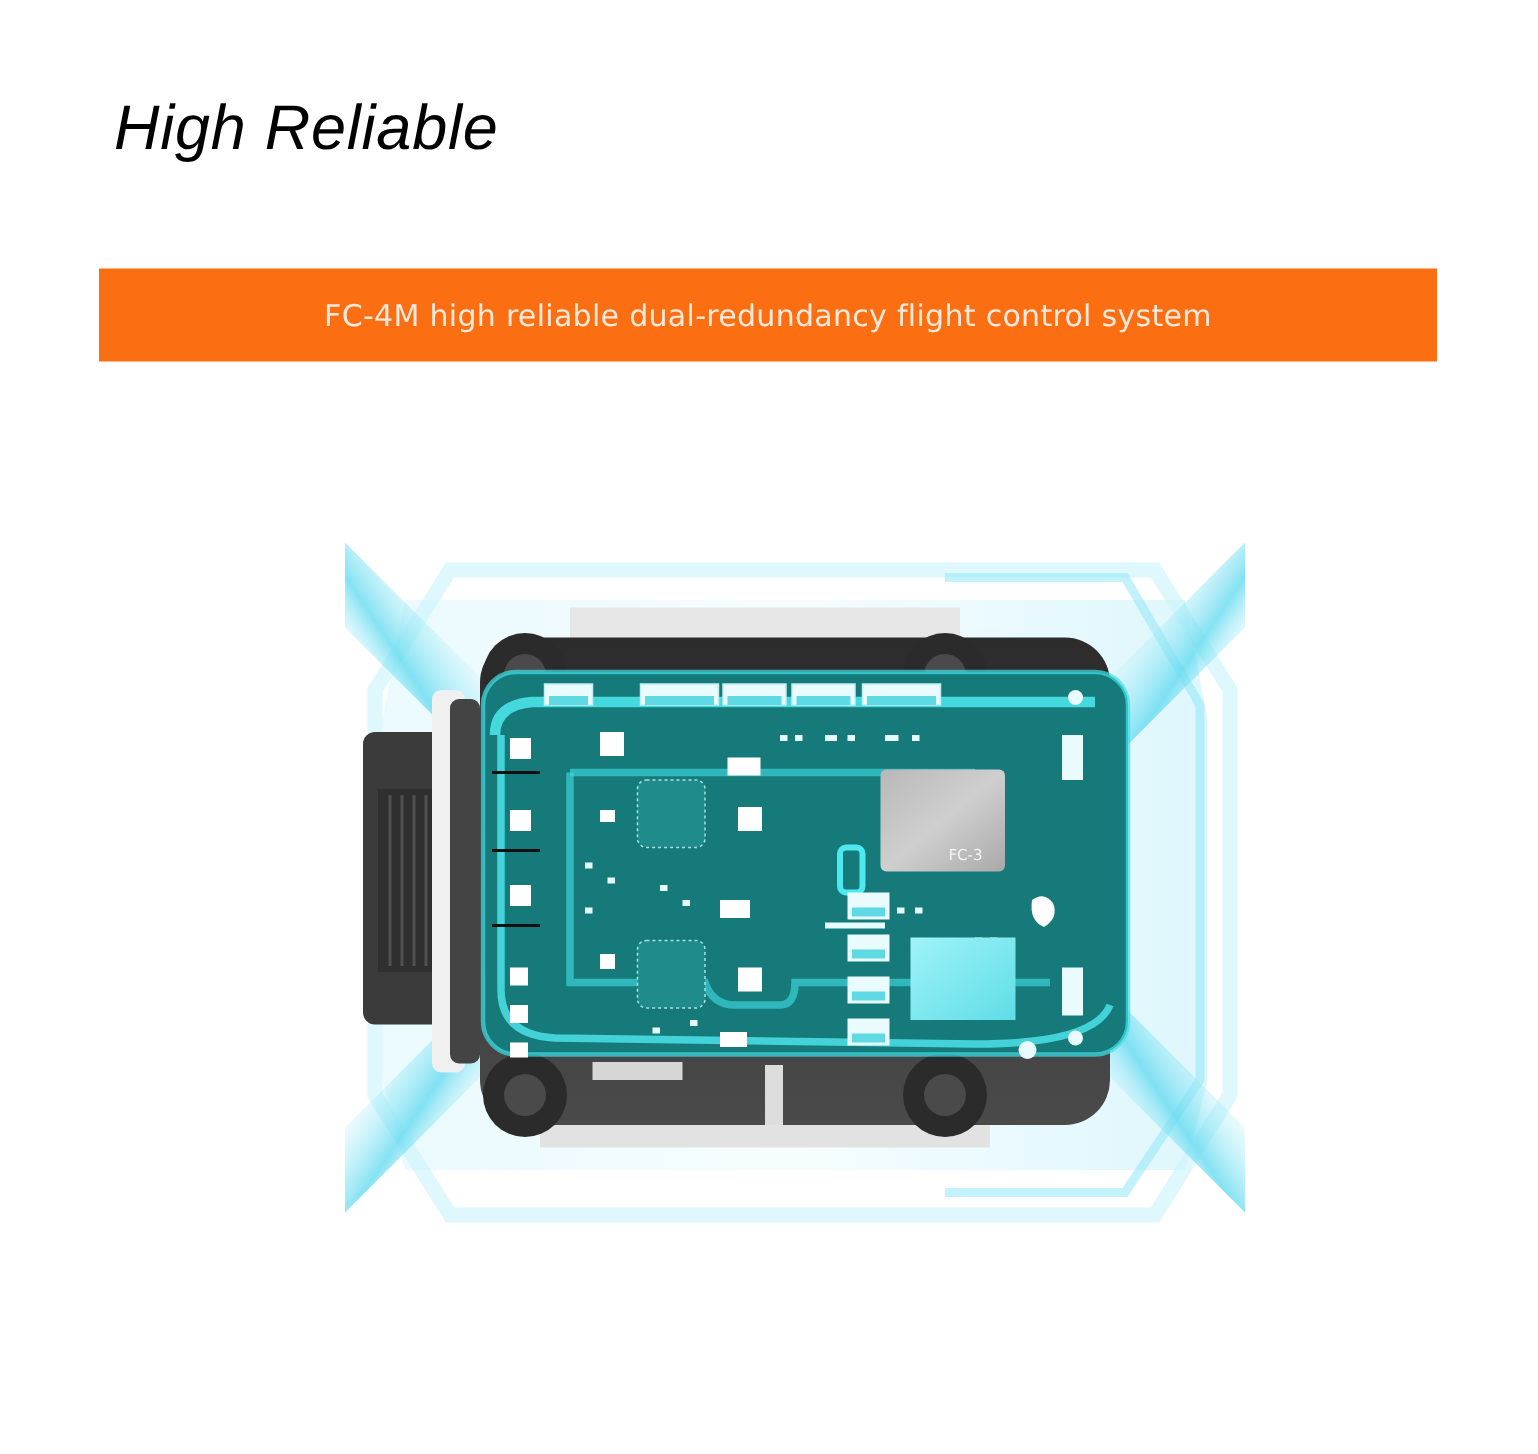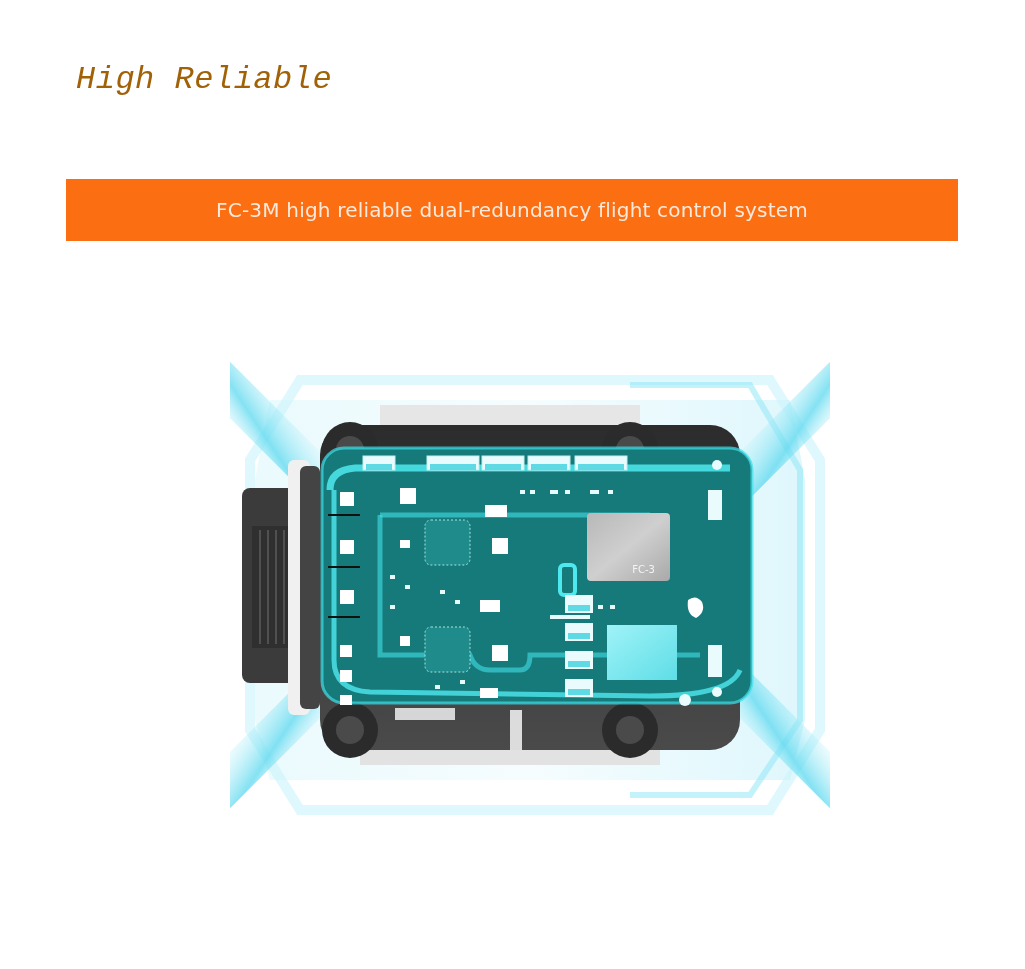--- a/index.html
+++ b/index.html
@@ -1,38 +1,38 @@
 <!DOCTYPE html>
 <html><head>
   <meta charset="utf-8">
   <style>
     html, body { margin: 0; padding: 0; background: #ffffff; }
     body { width: 1025px; height: 969px; position: relative; overflow: hidden; font-family: "DejaVu Sans", sans-serif; }
     .page-title {
       position: absolute; left: 76px; top: 62px;
-      font-family: Liberation Mono, monospace; font-style: italic; font-weight: normal;
-      font-size: 32px; color: #a16207; letter-spacing: 0.5px; margin: 0; line-height: 1.1;
+      font-family: Liberation Sans, sans-serif; font-style: italic; font-weight: normal;
+      font-size: 42px; color: #000000; letter-spacing: 0.5px; margin: 0; line-height: 1.1;
     }
     .banner {
       position: absolute; left: 66px; top: 179px; width: 892px; height: 62px;
       display: flex; align-items: center; justify-content: center;
     }
     .banner-text {
       color: #fbe9dc; font-family: "DejaVu Sans", sans-serif; font-size: 20px; letter-spacing: 0.2px;
     }
     .product-figure { position: absolute; left: 230px; top: 340px; width: 600px; height: 490px; }
     .product-figure svg { display: block; }
   </style>
 </head>
 <body>
 
 <h1 class="page-title">High Reliable</h1>
 
 <div class="banner" style="background:#fb6f12;">
-  <span class="banner-text">FC-3M high reliable dual-redundancy flight control system</span>
+  <span class="banner-text">FC-4M high reliable dual-redundancy flight control system</span>
 </div>
 
 <div class="product-figure" title="FC-2M dual-redundancy flight controller circuit board with glowing protective housing">
   <svg width="600" height="490" viewBox="0 0 600 490" xmlns="http://www.w3.org/2000/svg">
     <defs>
       <linearGradient id="beamTL" x1="0" y1="0" x2="1" y2="1">
         <stop offset="0" stop-color="#bff3fb" stop-opacity="0"></stop>
         <stop offset="0.4" stop-color="#5fd9ef" stop-opacity="0.85"></stop>
         <stop offset="1" stop-color="#bff3fb" stop-opacity="0"></stop>
       </linearGradient>

